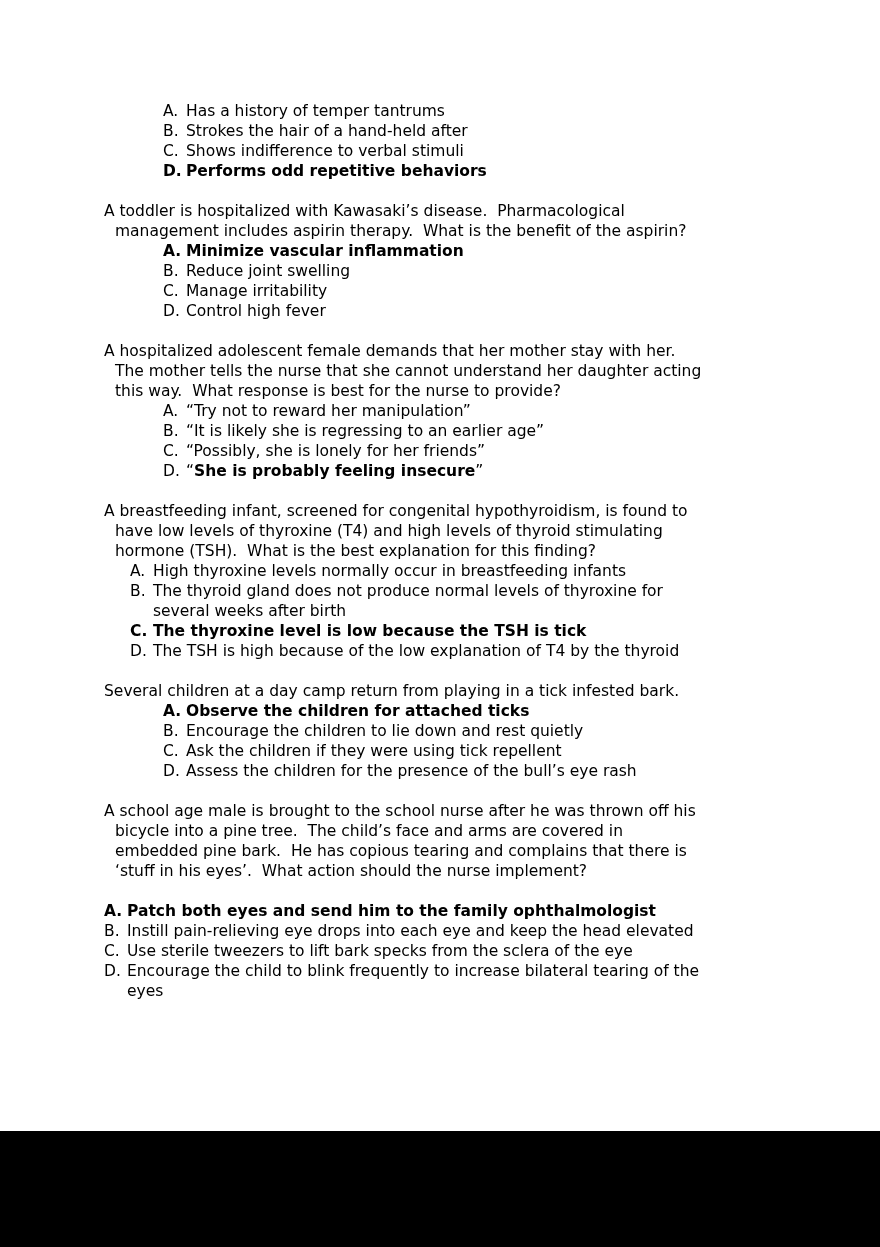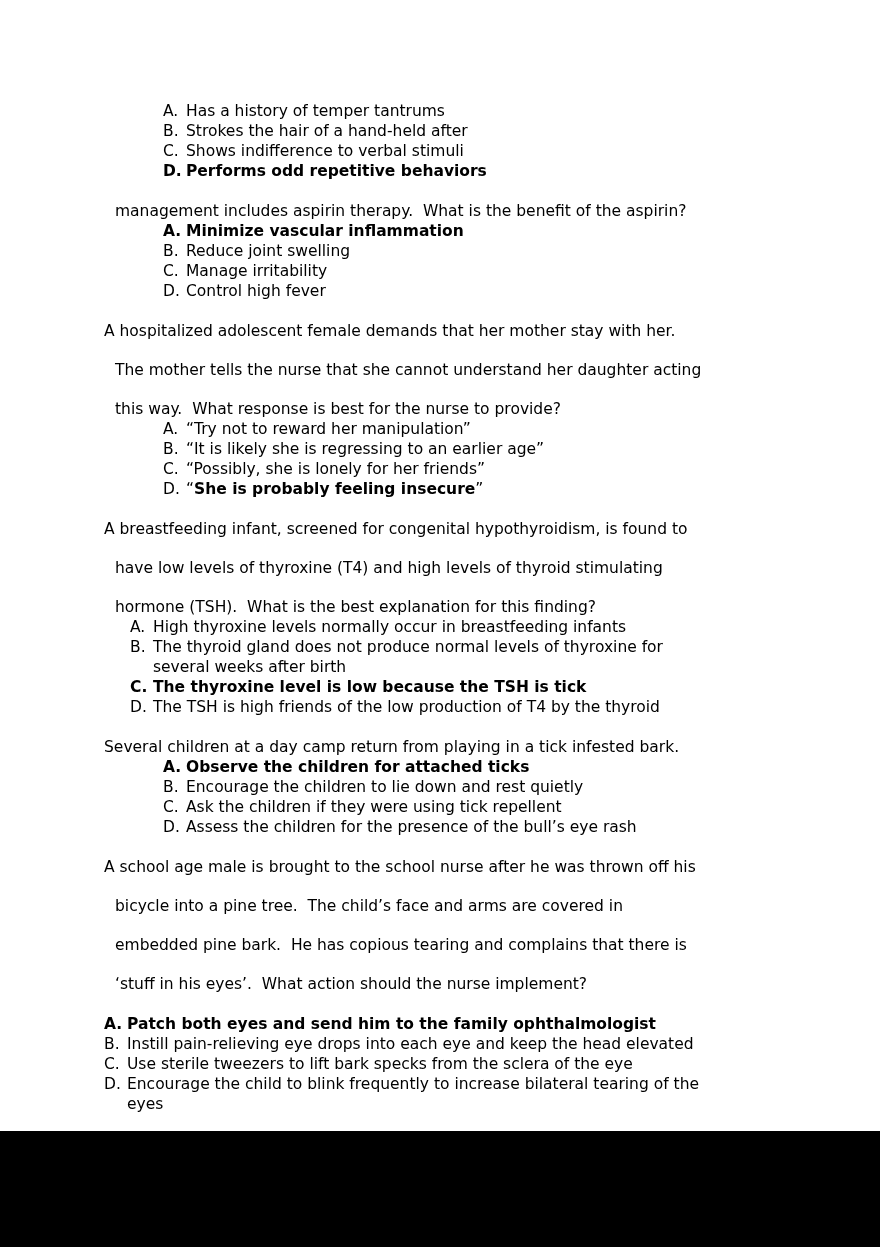--- a/index.html
+++ b/index.html
@@ -21,21 +21,21 @@
     padding: 101px 106px 0 104px;
     overflow: hidden;
   }
   .question-block {
     margin-bottom: 20px;
     font-size: 15.5px;
     line-height: 20px;
   }
   .stem { white-space: pre-wrap; }
   .stem-line { white-space: pre-wrap; }
-  .stem-line.cont { padding-left: 11px; margin-top: 19px; }
+  .stem-line.cont { padding-left: 11px; }
   .options.indent-2 { margin-left: 59px; }
   .options.indent-1 { margin-left: 26px; }
   .options.indent-0 { margin-left: 0; }
   .options.gap-top { margin-top: 20px; }
   .option { display: flex; align-items: flex-start; }
   .option .letter { flex: 0 0 23px; white-space: pre; }
   .option .text { flex: 1 1 auto; white-space: pre-wrap; }
   .bold { font-weight: bold; }
   .option.bold .letter, .option.bold .text { font-weight: bold; }
   .bottom-bar {
@@ -62,21 +62,21 @@
           <span class="letter">C.</span>
           <span class="text">Shows indifference to verbal stimuli</span>
         </div>
         <div class="option bold">
           <span class="letter">D.</span>
           <span class="text">Performs odd repetitive behaviors</span>
         </div>
       </div>
     </div>
     <div class="question-block">
-      <div class="stem"><div class="stem-line cont">management includes aspirin therapy.  What is the benefit of the aspirin?</div></div>
+      <div class="stem"><div class="stem-line">A toddler is hospitalized with Kawasaki’s disease.  Pharmacological</div><div class="stem-line cont">management includes aspirin therapy.  What is the benefit of the aspirin?</div></div>
       <div class="options indent-2">
         <div class="option bold">
           <span class="letter">A.</span>
           <span class="text">Minimize vascular inflammation</span>
         </div>
         <div class="option">
           <span class="letter">B.</span>
           <span class="text">Reduce joint swelling</span>
         </div>
         <div class="option">
@@ -120,21 +120,21 @@
         <div class="option">
           <span class="letter">B.</span>
           <span class="text">The thyroid gland does not produce normal levels of thyroxine for<br>several weeks after birth</span>
         </div>
         <div class="option bold">
           <span class="letter">C.</span>
           <span class="text">The thyroxine level is low because the TSH is tick</span>
         </div>
         <div class="option">
           <span class="letter">D.</span>
-          <span class="text">The TSH is high friends of the low production of T4 by the thyroid</span>
+          <span class="text">The TSH is high because of the low explanation of T4 by the thyroid</span>
         </div>
       </div>
     </div>
     <div class="question-block">
       <div class="stem"><div class="stem-line">Several children at a day camp return from playing in a tick infested bark.</div></div>
       <div class="options indent-2">
         <div class="option bold">
           <span class="letter">A.</span>
           <span class="text">Observe the children for attached ticks</span>
         </div>

